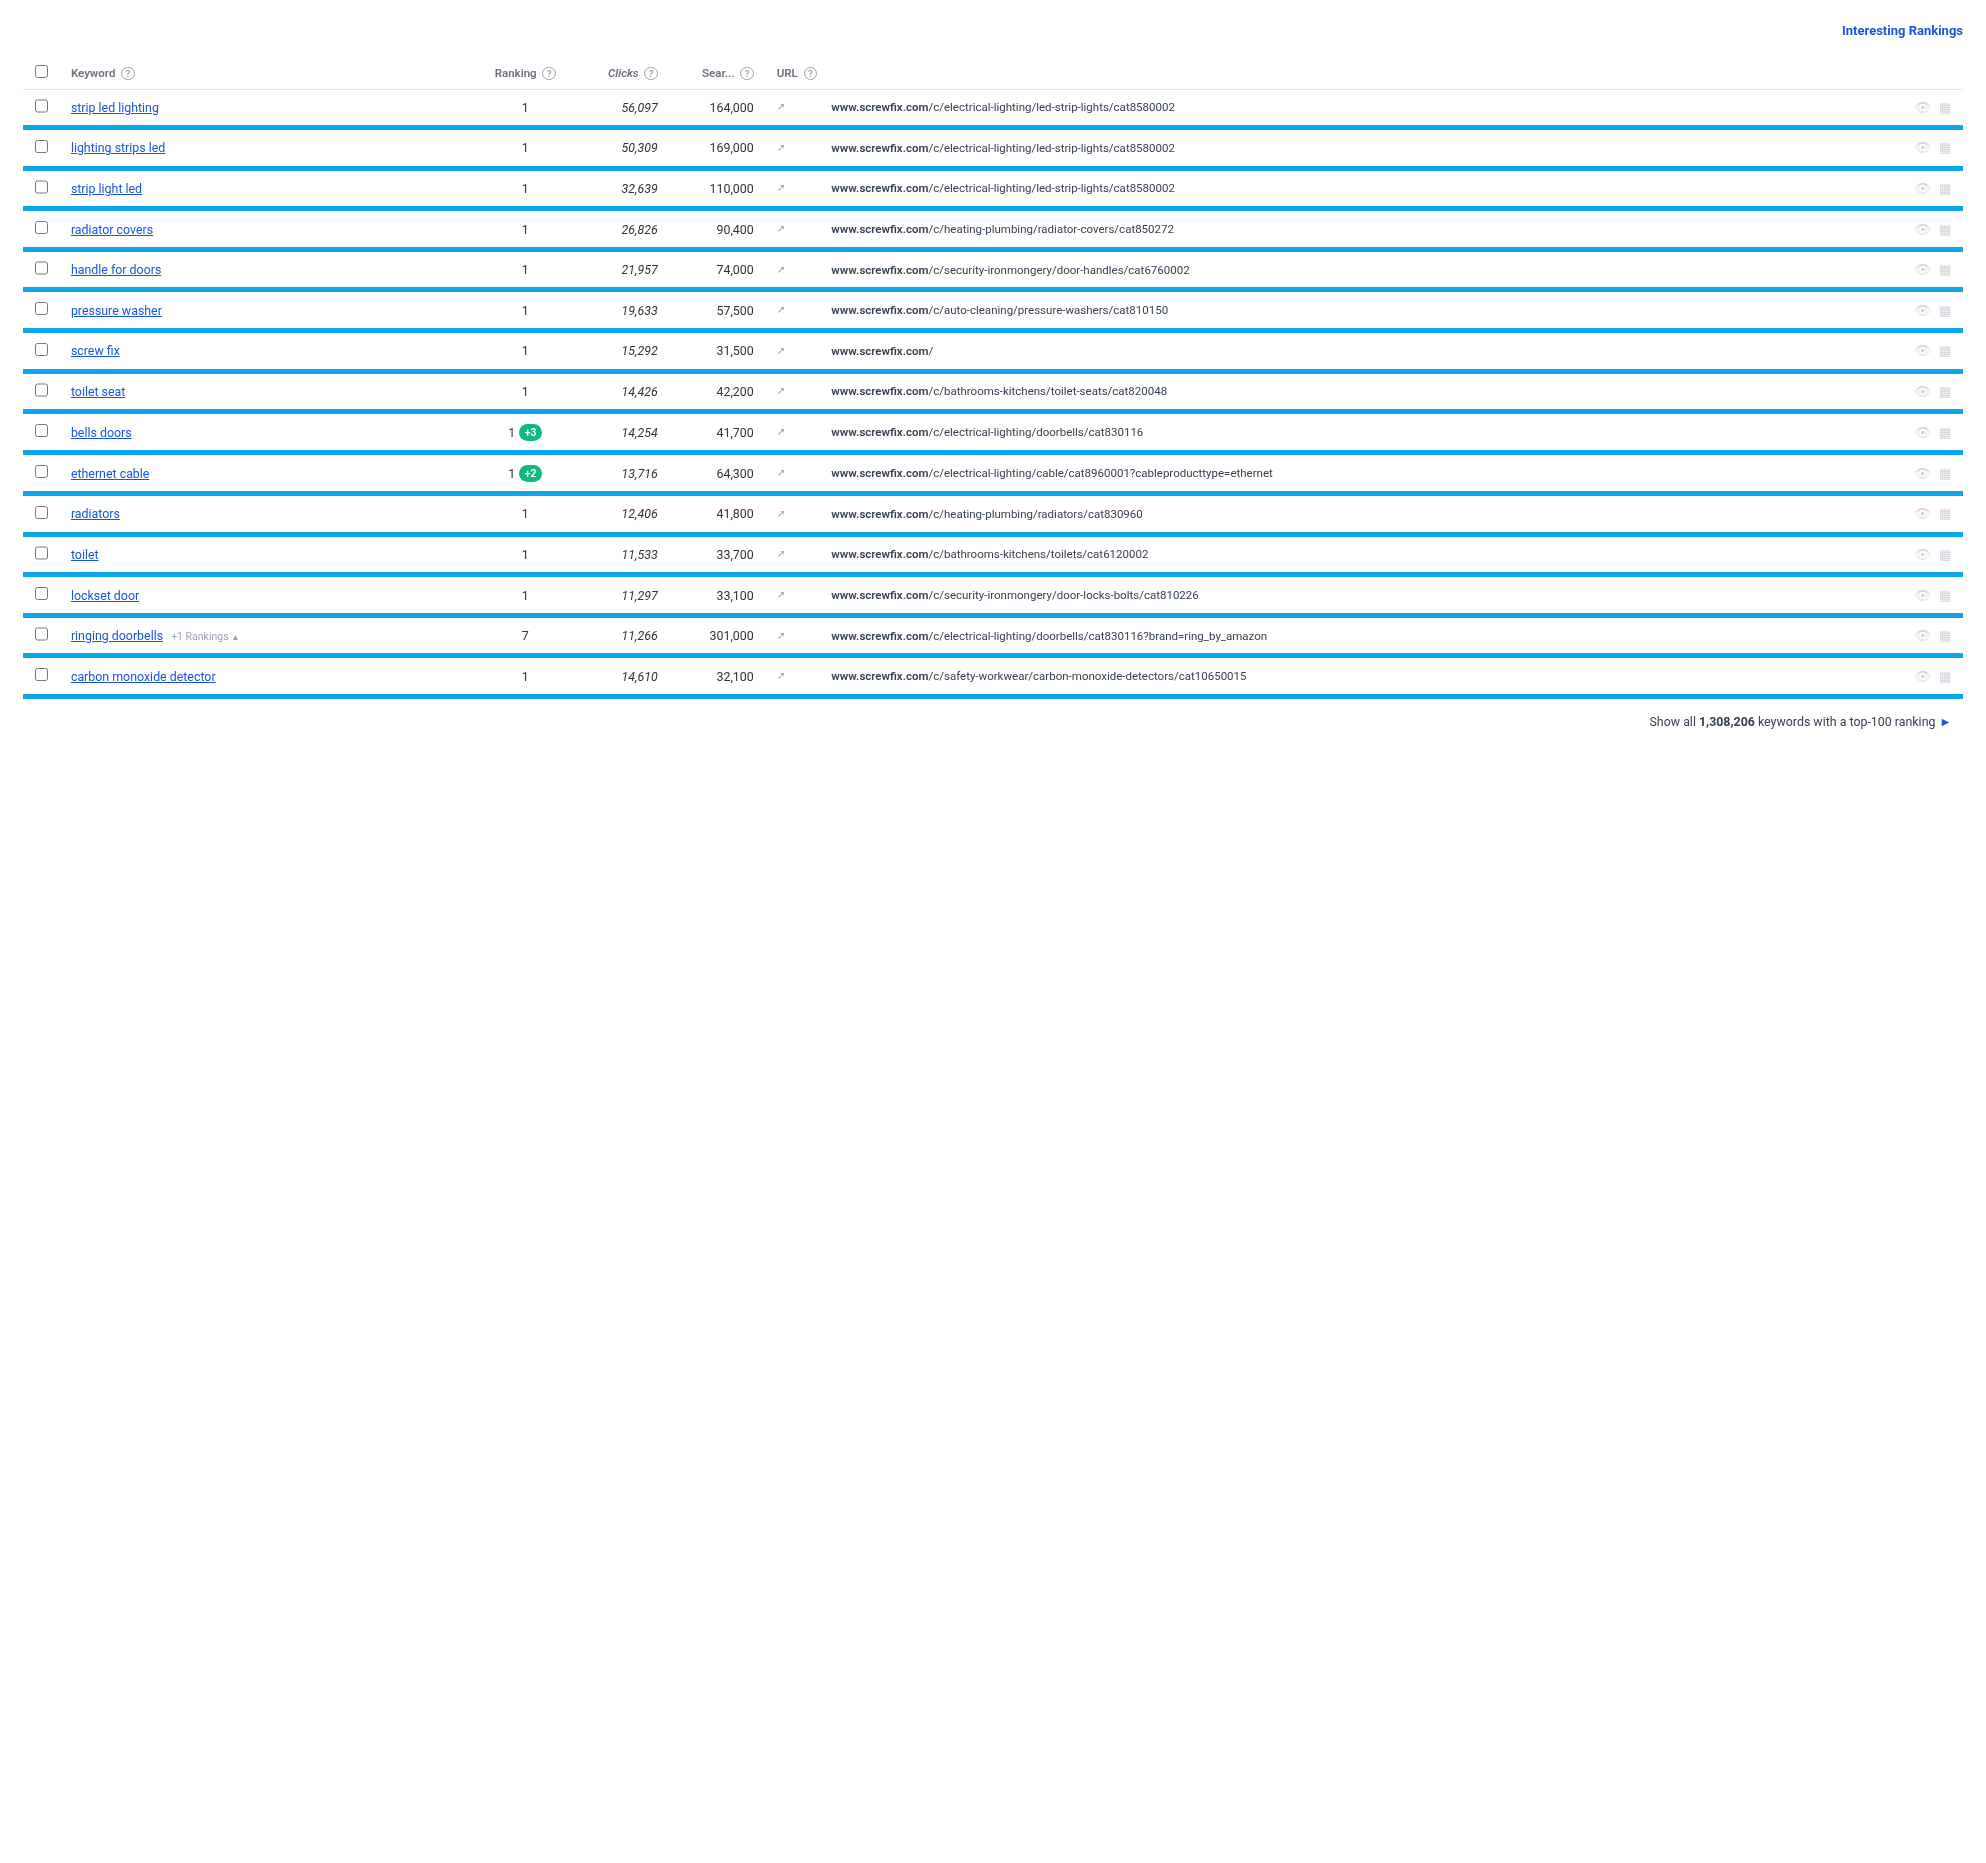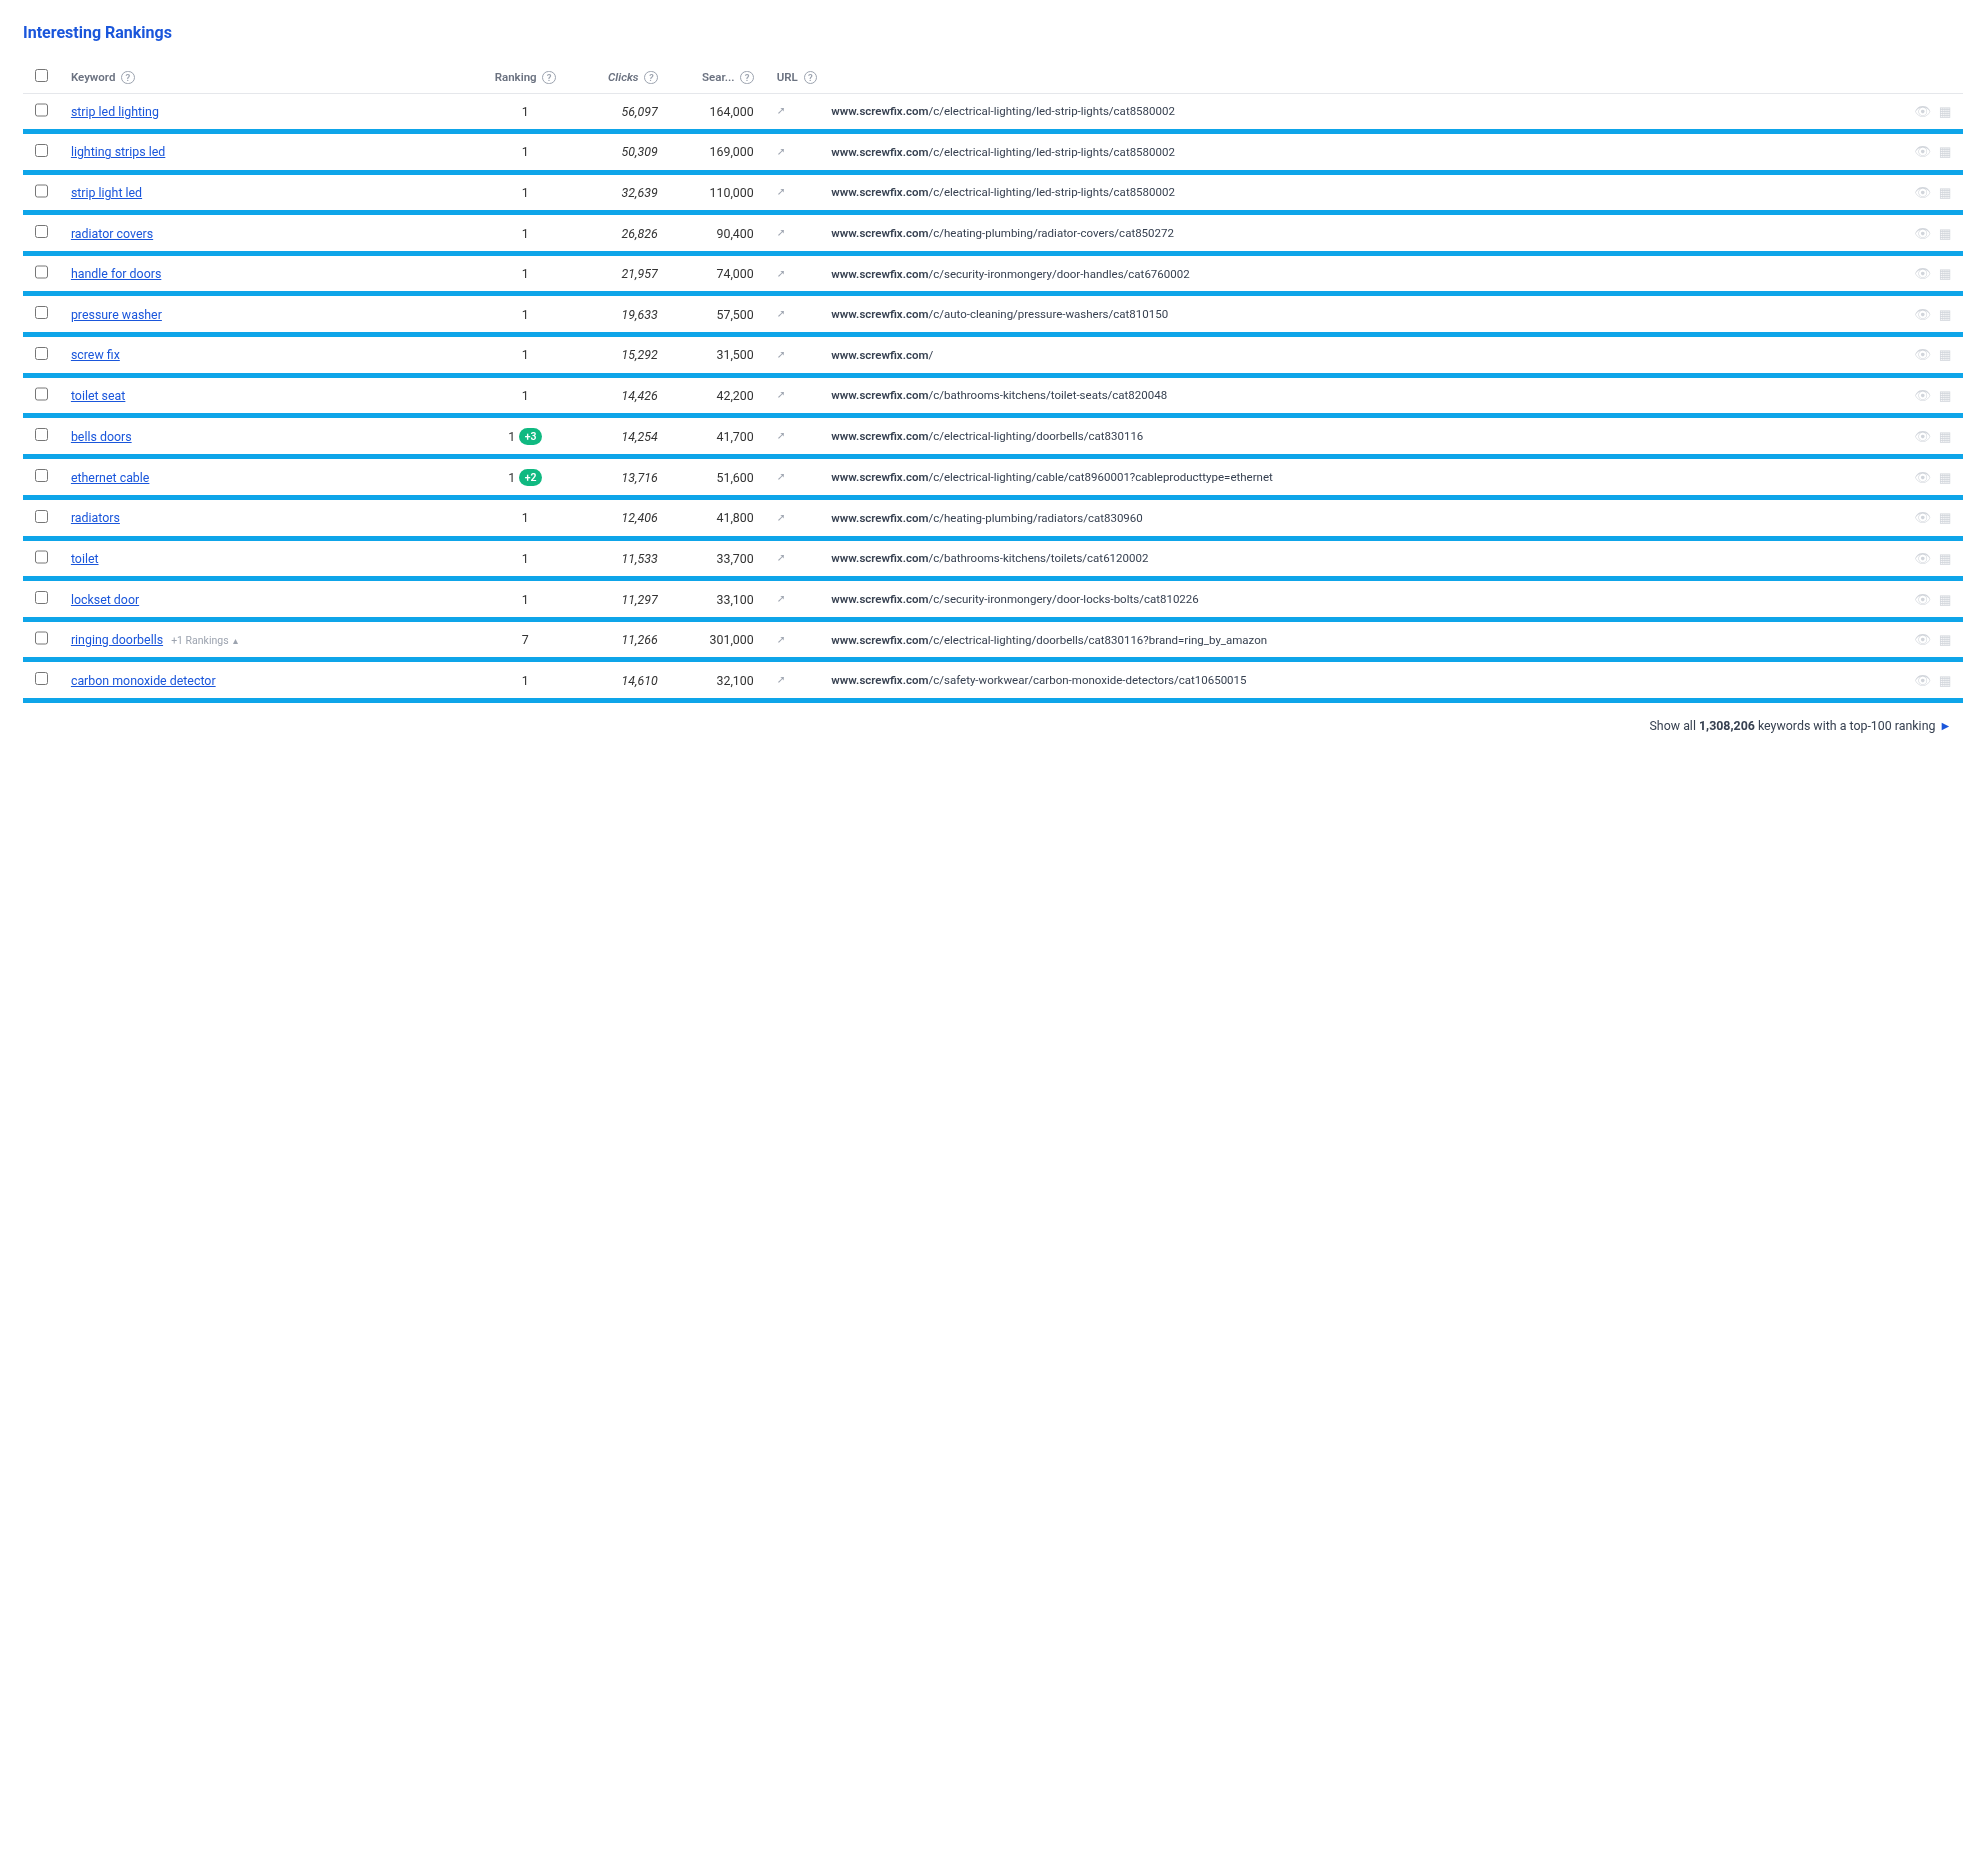--- a/index.html
+++ b/index.html
@@ -4,24 +4,25 @@
   <style>
     * { box-sizing: border-box; margin: 0; padding: 0; }
     body {
       font-family: -apple-system, BlinkMacSystemFont, 'Segoe UI', Roboto, sans-serif;
       font-size: 12.4px;
       color: #333;
       background: #fff;
       padding: 23px;
     }
     .page-title {
-      font-size: 16px;
+      font-size: 13px;
       font-weight: 700;
       color: #1a56db;
       margin-bottom: 19px;
+      text-align: right;
     }
     table {
       width: 100%;
       border-collapse: collapse;
     }
     thead th {
       text-align: left;
       font-size: 11.5px;
       font-weight: 600;
       color: #6b7280;
@@ -399,21 +400,21 @@
       <tr>
         <td class="col-checkbox"><input type="checkbox" class="checkbox" style=""></td>
         <td class="col-keyword"><span class="keyword-link">ethernet cable</span></td>
         <td class="col-ranking">
           <div class="ranking-cell">
             <span>1</span>
             <span class="badge">+2</span>
           </div>
         </td>
         <td class="col-clicks">13,716</td>
-        <td class="col-search">51,600</td>
+        <td class="col-search">64,300</td>
         <td class="col-url">
           <div class="url-cell">
             <span class="url-icon">➚</span>
             <span class="url-text"><strong>www.screwfix.com</strong>/c/electrical-lighting/cable/cat8960001?cableproducttype=ethernet</span>
           </div>
         </td>
         <td class="col-actions">
     <div class="action-icons">
       <span class="action-icon" title="Preview">👁</span>
       <span class="action-icon" title="Chart">▦</span>

